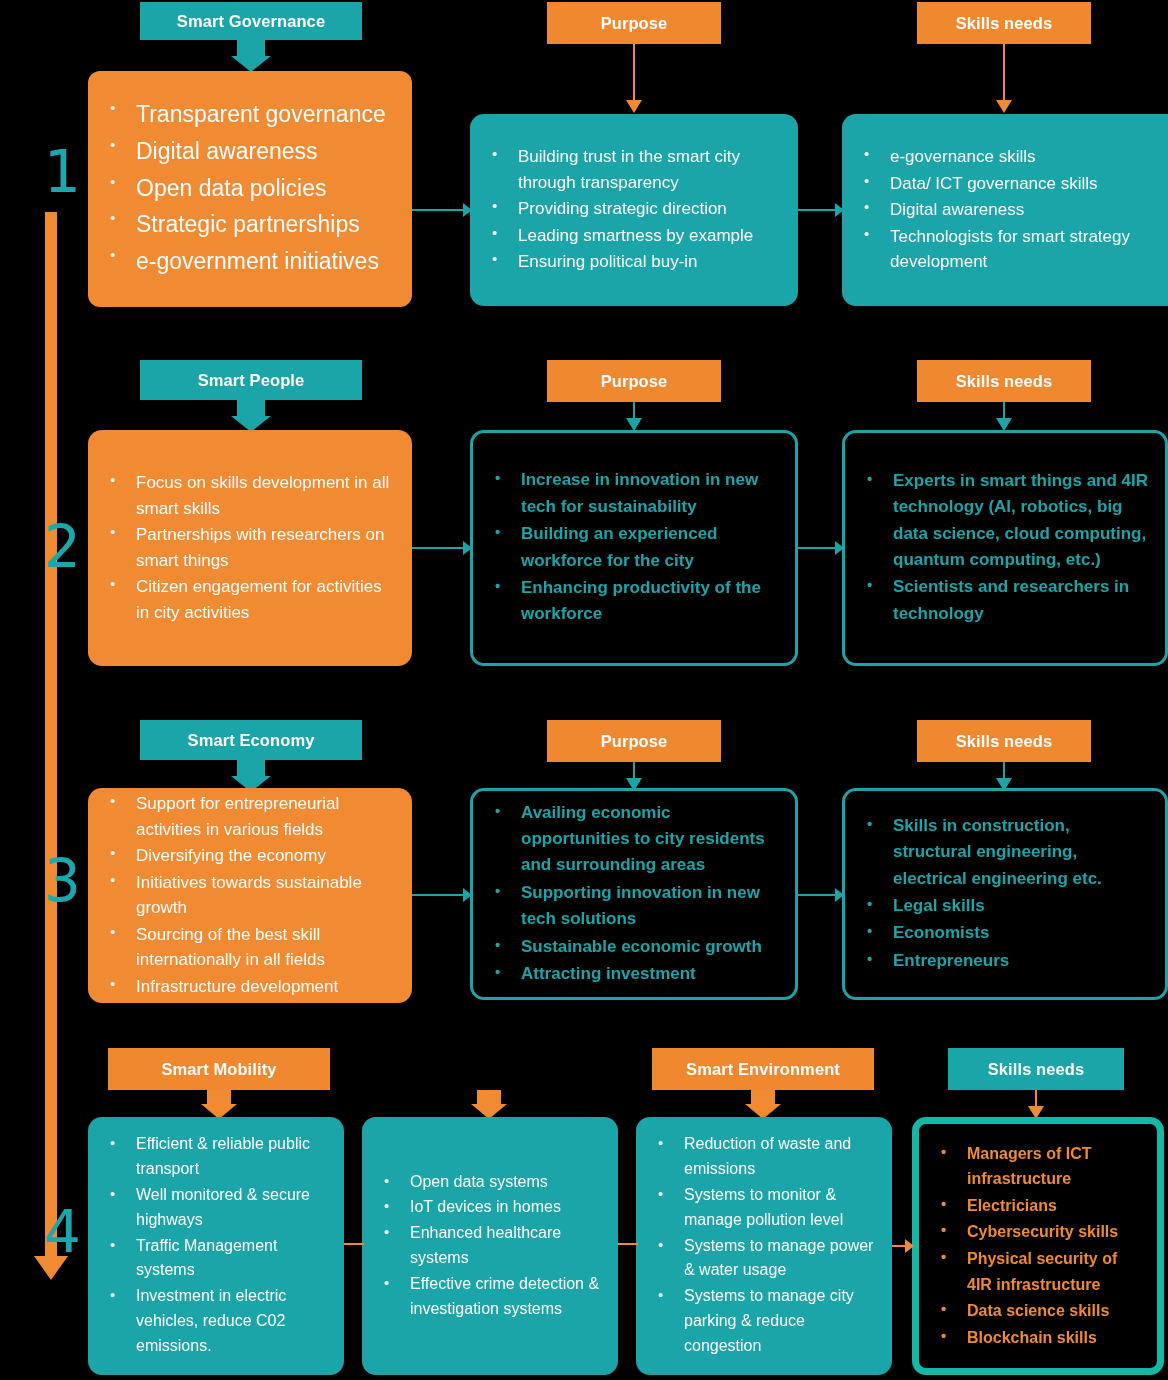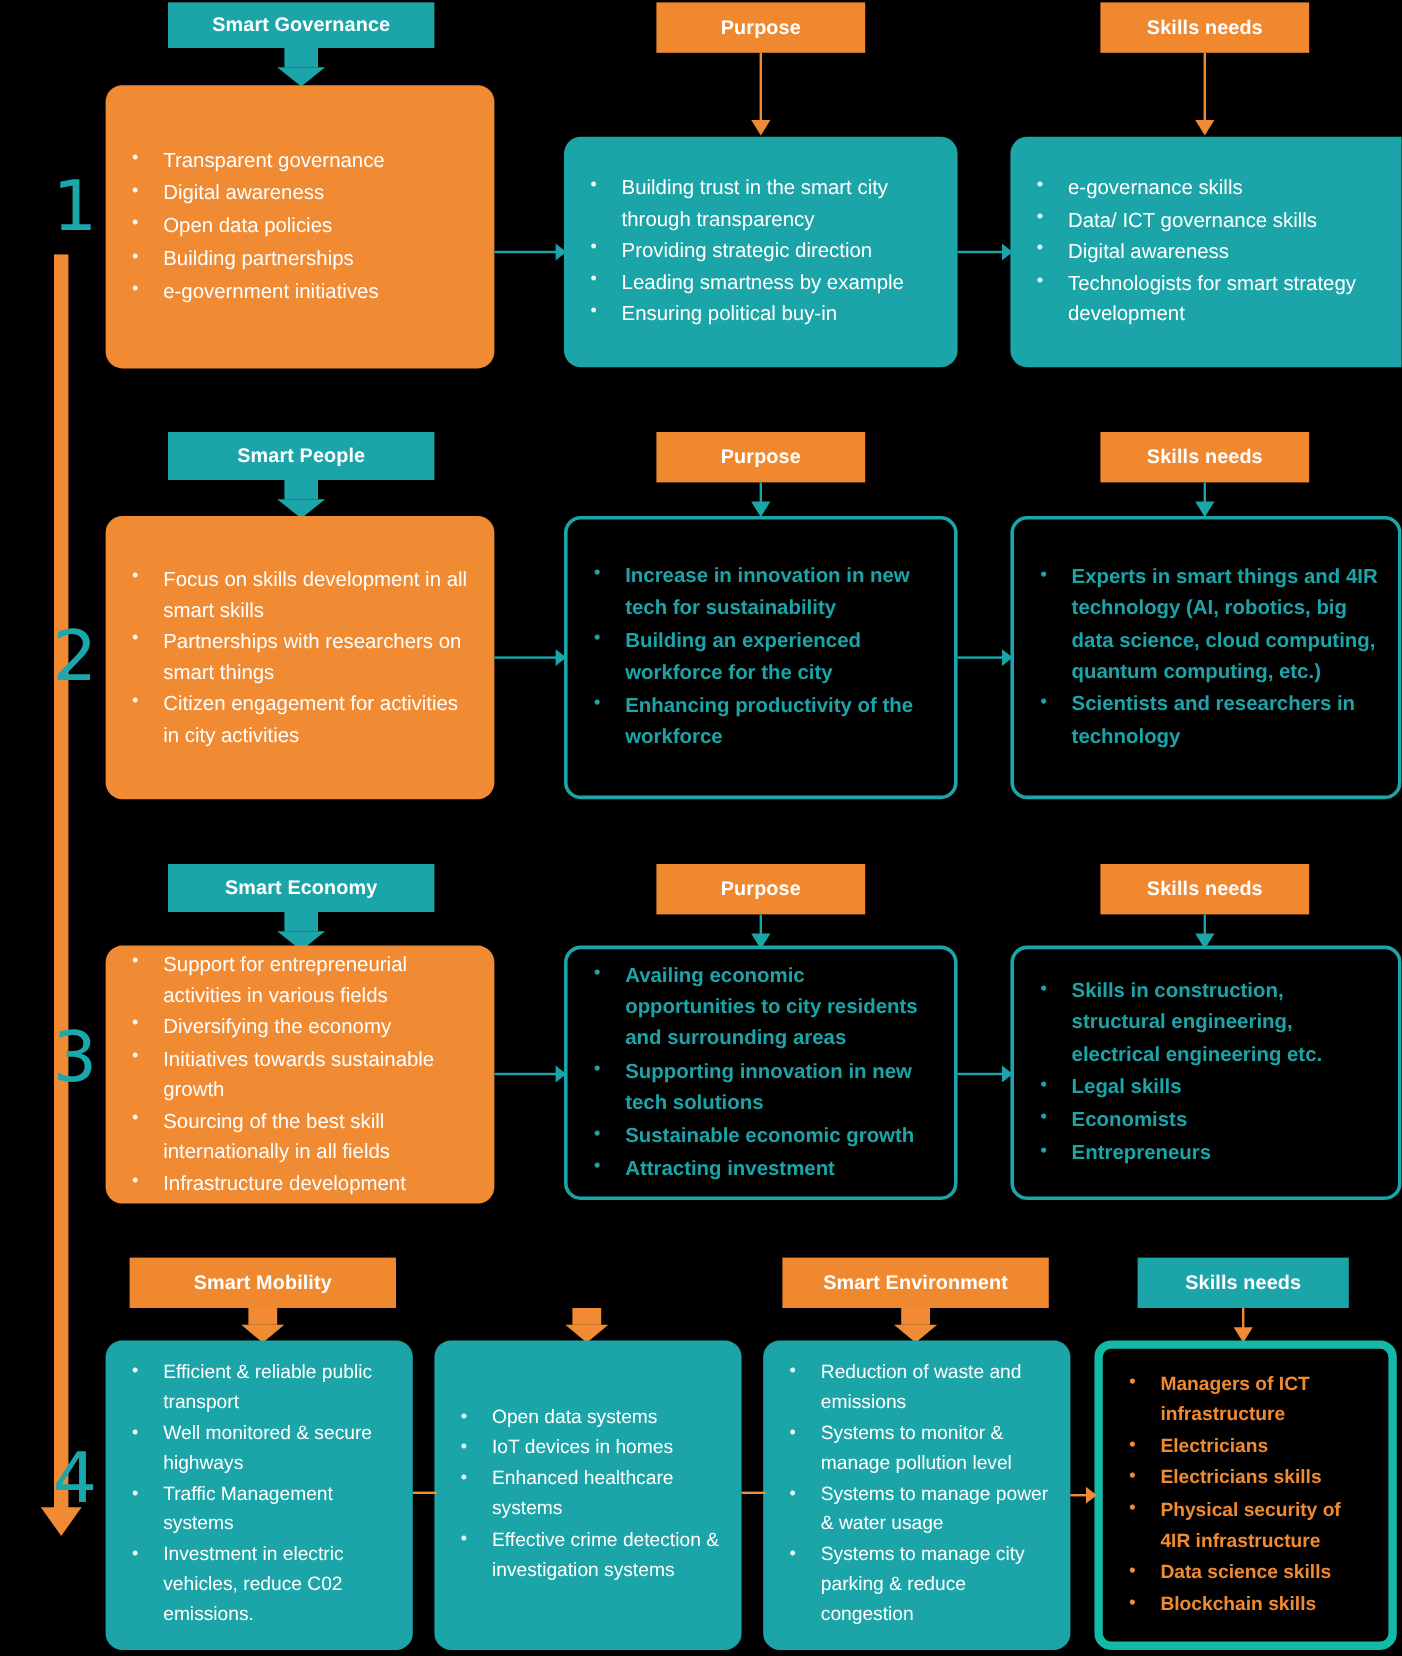--- a/index.html
+++ b/index.html
@@ -75,26 +75,26 @@
   <div class="spine-num" style="left:44px;top:852px;">3</div>
   <div class="spine-num" style="left:44px;top:1203px;">4</div>
 
   <div class="tab teal" style="left:140px;top:2px;width:222px;height:38px;">
     <span>Smart Governance</span>
   </div>
   <div class="tabarrow" style="left:210px;top:40px;width:82px;height:32px;">
     <div class="stem" style="top:0;width:28px;height:16px;background:#1BA5A9;"></div>
     <div class="head" style="top:16px;border-top:16px solid #1BA5A9;"></div>
   </div>
-  <div class="box fill-orange" style="left:88px;top:71px;width:324px;height:236px;font-size:17px;line-height:1.55;">
+  <div class="box fill-orange" style="left:88px;top:71px;width:324px;height:236px;font-size:23px;line-height:1.55;border-radius:12px;">
     <ul>
       <li>Transparent governance</li>
       <li>Digital awareness</li>
       <li>Open data policies</li>
-      <li>Building partnerships</li>
+      <li>Strategic partnerships</li>
       <li>e-government initiatives</li>
     </ul>
   </div>
 
   <div class="tab orange" style="left:547px;top:2px;width:174px;height:42px;">
     <span>Purpose</span>
   </div>
   <div class="thinarrow" style="left:594px;top:44px;width:80px;height:70px;">
     <div class="stem" style="top:0;height:58px;background:#F08A33;"></div>
     <div class="head" style="top:56px;border-top:13px solid #F08A33;"></div>
@@ -293,21 +293,21 @@
     <span>Skills needs</span>
   </div>
   <div class="thinarrow" style="left:996px;top:1090px;width:80px;height:30px;">
     <div class="stem" style="top:0;height:18px;background:#F08A33;"></div>
     <div class="head" style="top:16px;border-top:13px solid #F08A33;"></div>
   </div>
   <div class="box out-orange" style="left:912px;top:1117px;width:252px;height:258px;font-size:16px;line-height:1.6;">
     <ul>
       <li>Managers of ICT infrastructure</li>
       <li>Electricians</li>
-      <li>Electricians skills</li>
+      <li>Cybersecurity skills</li>
       <li>Physical security of 4IR infrastructure</li>
       <li>Data science skills</li>
       <li>Blockchain skills</li>
     </ul>
   </div>
 
   <div class="hconn orange plain" style="left:344px;top:1239px;width:20px;height:10px;">
     <div class="line" style="width:20px;"></div>
   </div>
   <div class="hconn orange plain" style="left:618px;top:1239px;width:20px;height:10px;">

